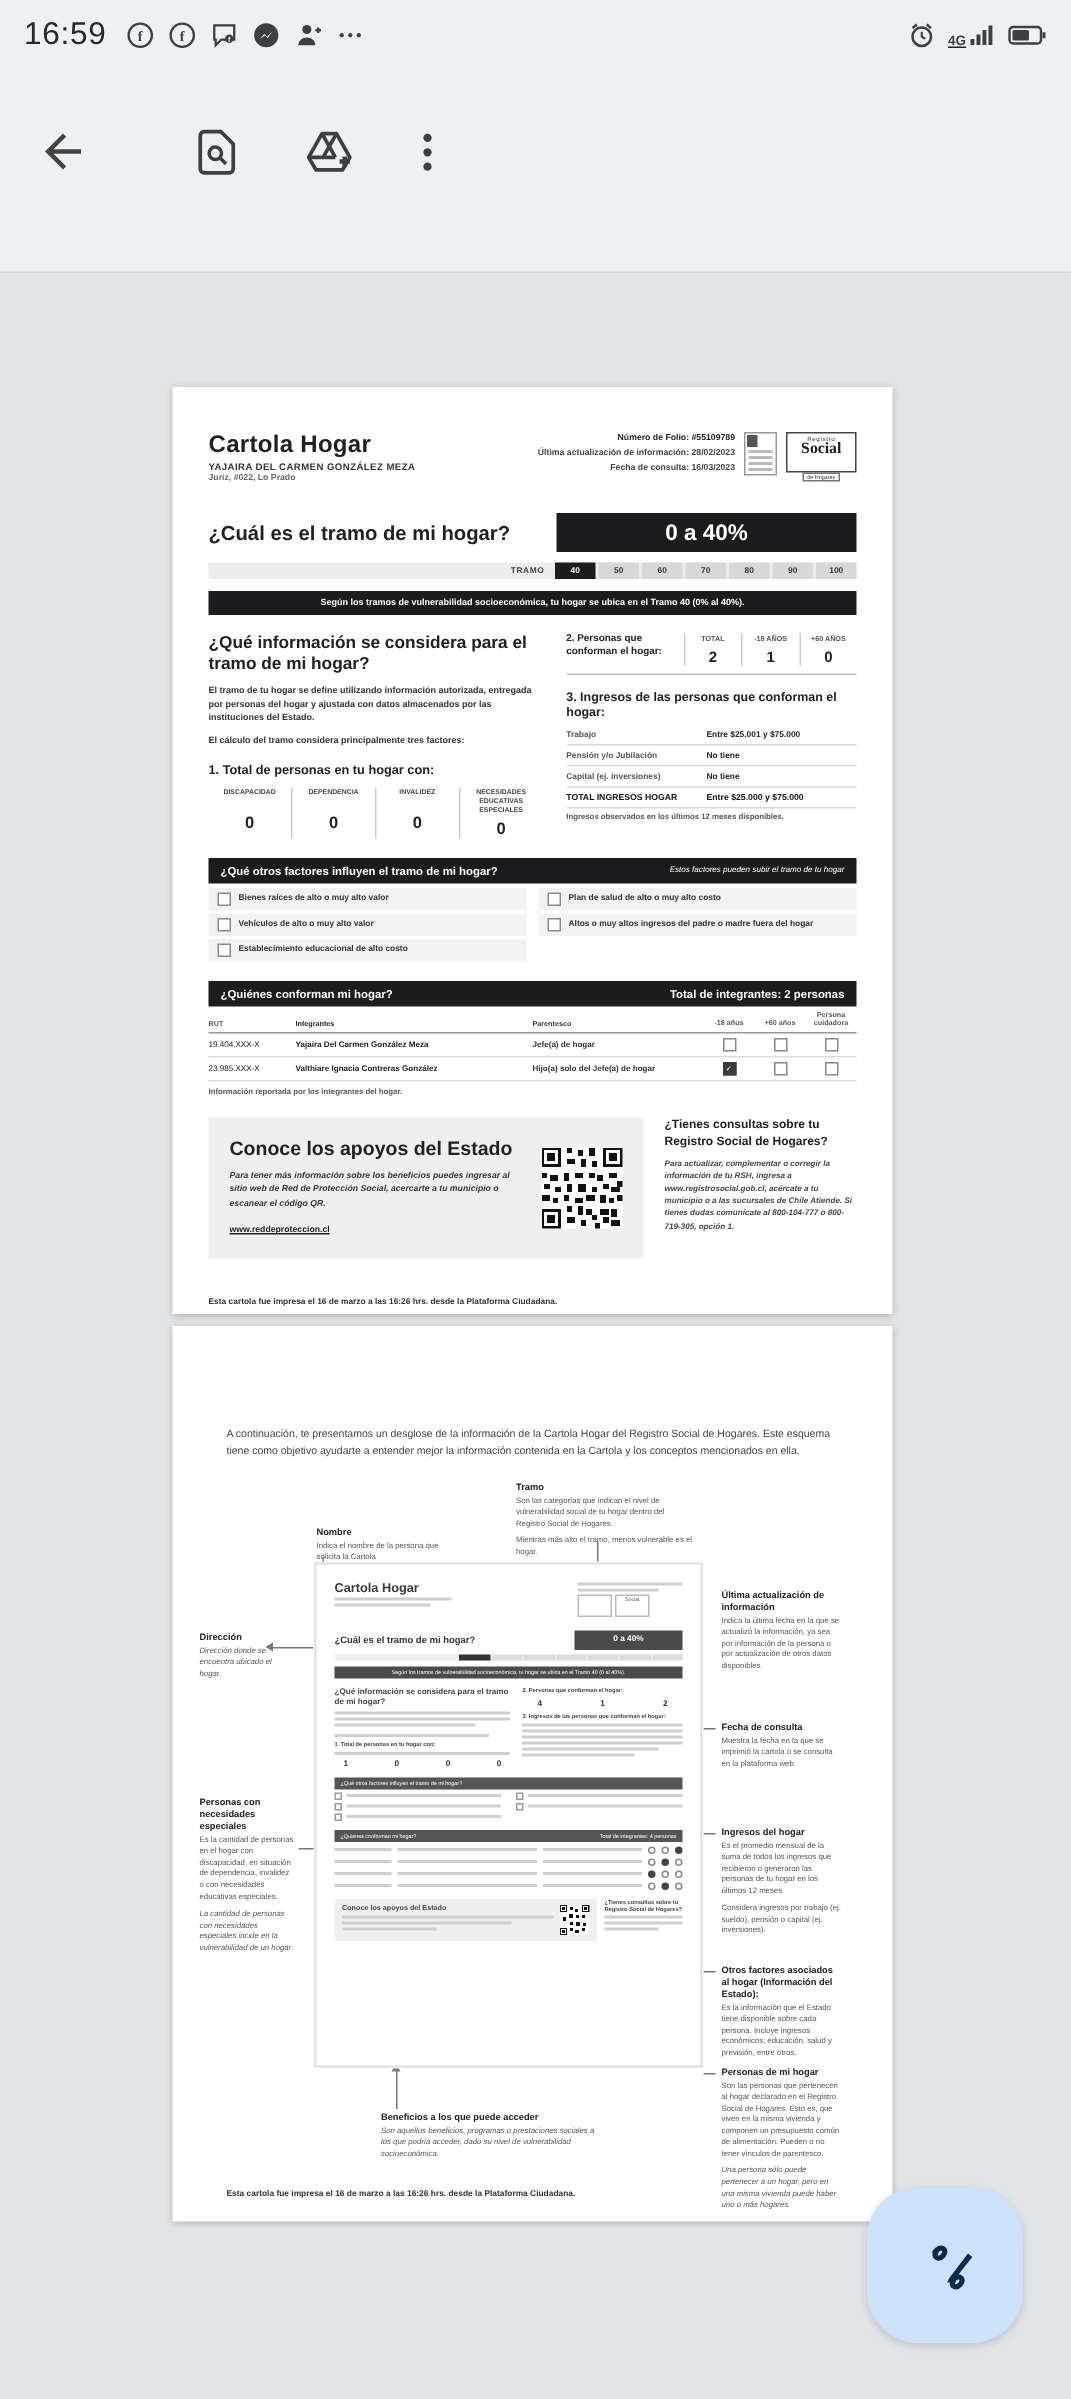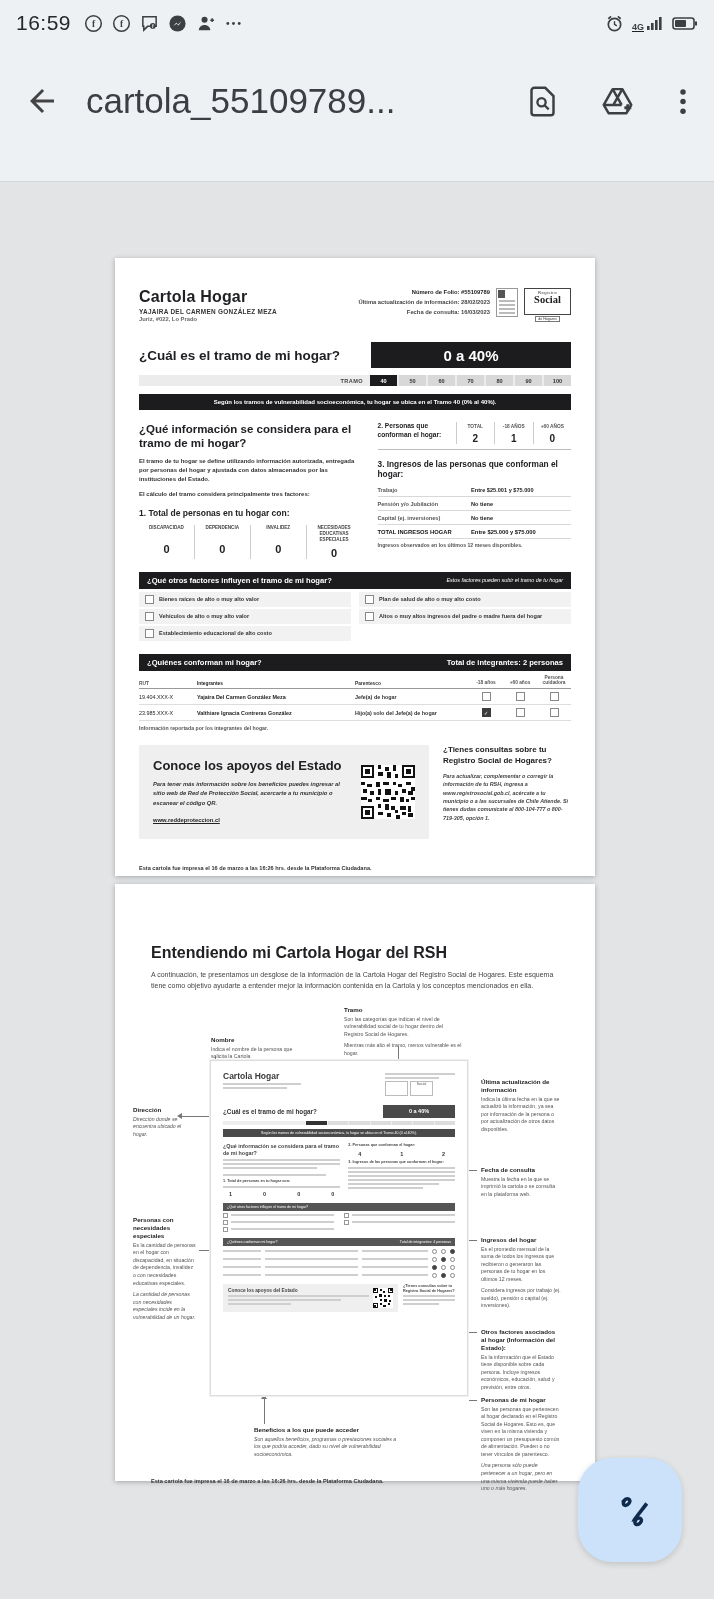--- a/index.html
+++ b/index.html
@@ -236,21 +236,20 @@
             <rect x="3" y="5.5" width="11" height="7" rx="1" fill="currentColor"></rect>
             <rect x="23" y="7" width="2" height="4" fill="currentColor"></rect>
           </svg>
         </span>
     </span>
   </div>
   <div class="appbar">
     <span class="back"><svg viewBox="0 0 24 24">
           <path d="M20 11H7.8l5.6-5.6L12 4l-8 8 8 8 1.4-1.4L7.8 13H20z" fill="currentColor"></path>
         </svg></span>
-    <span class="apptitle">cartola_55109789...</span>
     <span class="aicon"><svg viewBox="0 0 24 24">
           <path d="M14 2H6a2 2 0 0 0-2 2v16a2 2 0 0 0 2 2h12a2 2 0 0 0 2-2V8l-6-6z" fill="none" stroke="currentColor" stroke-width="1.8"></path>
           <circle cx="11.3" cy="12.5" r="3" fill="none" stroke="currentColor" stroke-width="1.7"></circle>
           <path d="M13.5 14.7l3 3" stroke="currentColor" stroke-width="1.7"></path>
         </svg></span>
     <span class="aicon"><svg viewBox="0 0 24 24">
           <path d="M8.5 3h7L22 14.5l-3.5 6H5.5L2 14.5z" fill="none" stroke="currentColor" stroke-width="1.8" stroke-linejoin="round"></path>
           <path d="M8.5 3L15 14.5M15.5 3L9 14.5M2 14.5h13" stroke="currentColor" stroke-width="1.8"></path>
           <path d="M17 16.5h5M19.5 14v5" stroke="currentColor" stroke-width="2.2"></path>
         </svg></span>
@@ -462,21 +461,20 @@
     <div class="consultas">
       <div class="con-h">¿Tienes consultas sobre tu Registro Social de Hogares?</div>
       <div class="con-b">Para actualizar, complementar o corregir la información de tu RSH, ingresa a www.registrosocial.gob.cl, acércate a tu municipio o a las sucursales de Chile Atiende. Si tienes dudas comunícate al 800-104-777 o 800-719-305, opción 1.</div>
     </div>
   </div>
 
   <div class="p1foot">Esta cartola fue impresa el 16 de marzo a las 16:26 hrs. desde la Plataforma Ciudadana.</div>
 </div>
 
 <div class="page page2">
-  <div class="p2title">Entendiendo mi Cartola Hogar del RSH</div>
   <div class="p2intro">A continuación, te presentamos un desglose de la información de la Cartola Hogar del Registro Social de Hogares.  Este esquema tiene como objetivo ayudarte a entender mejor la información contenida en la Cartola y los conceptos mencionados en ella.</div>
 
   <div class="diagram">
 
     <div class="callout" style="left:60px;top:38px;width:86px;">
       <div class="ct">Nombre</div>
       <p>Indica el nombre de la persona que solicita la Cartola</p>
     </div>
     <div class="callout" style="left:193px;top:8px;width:118px;">
       <div class="ct">Tramo</div>

